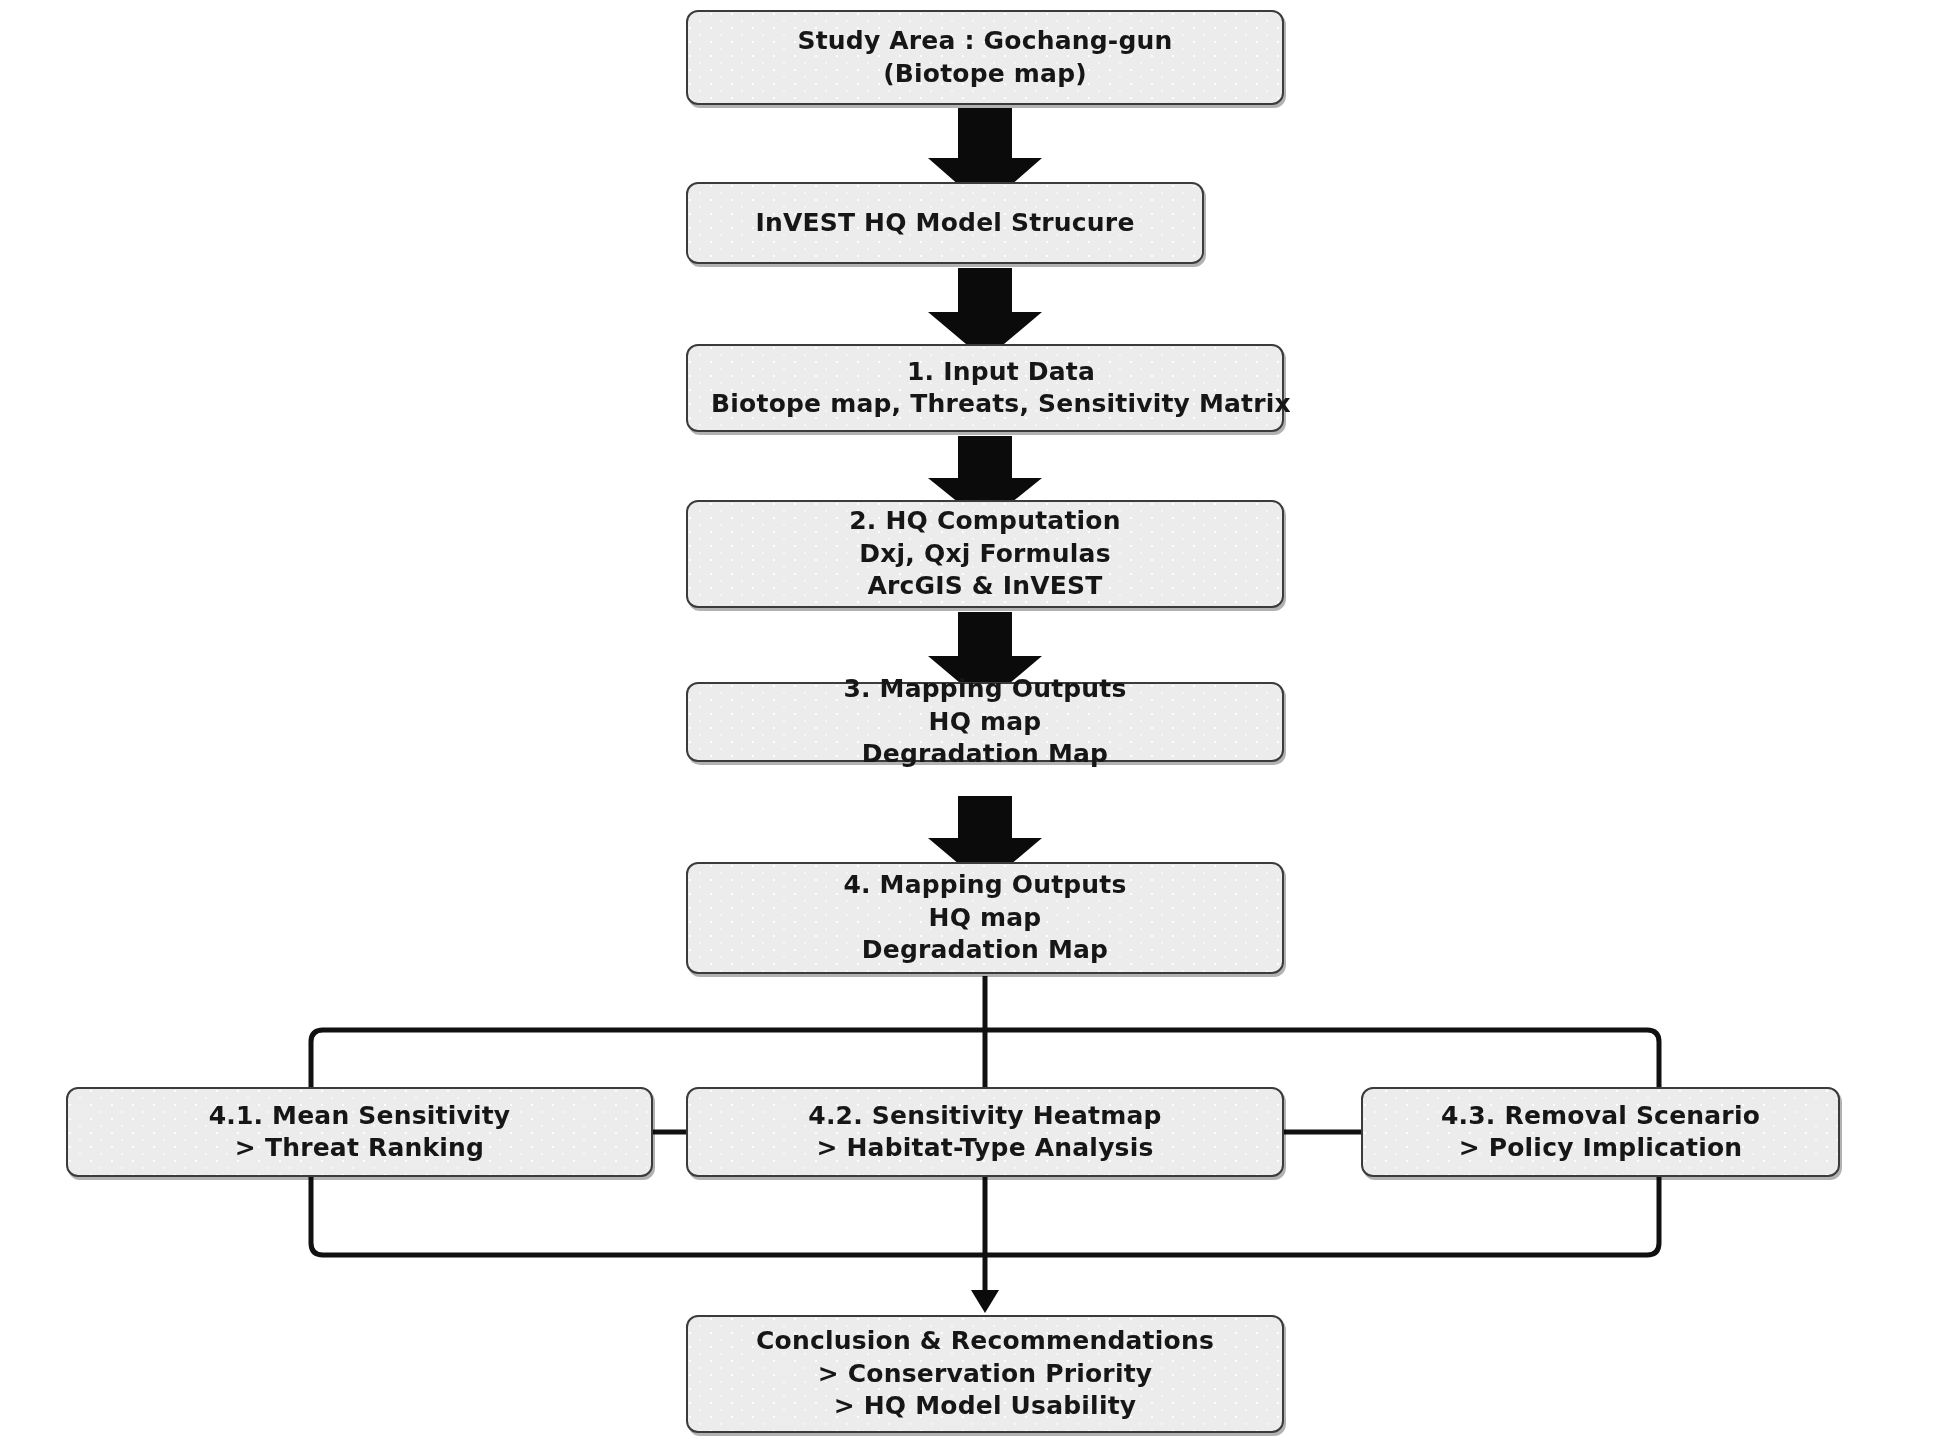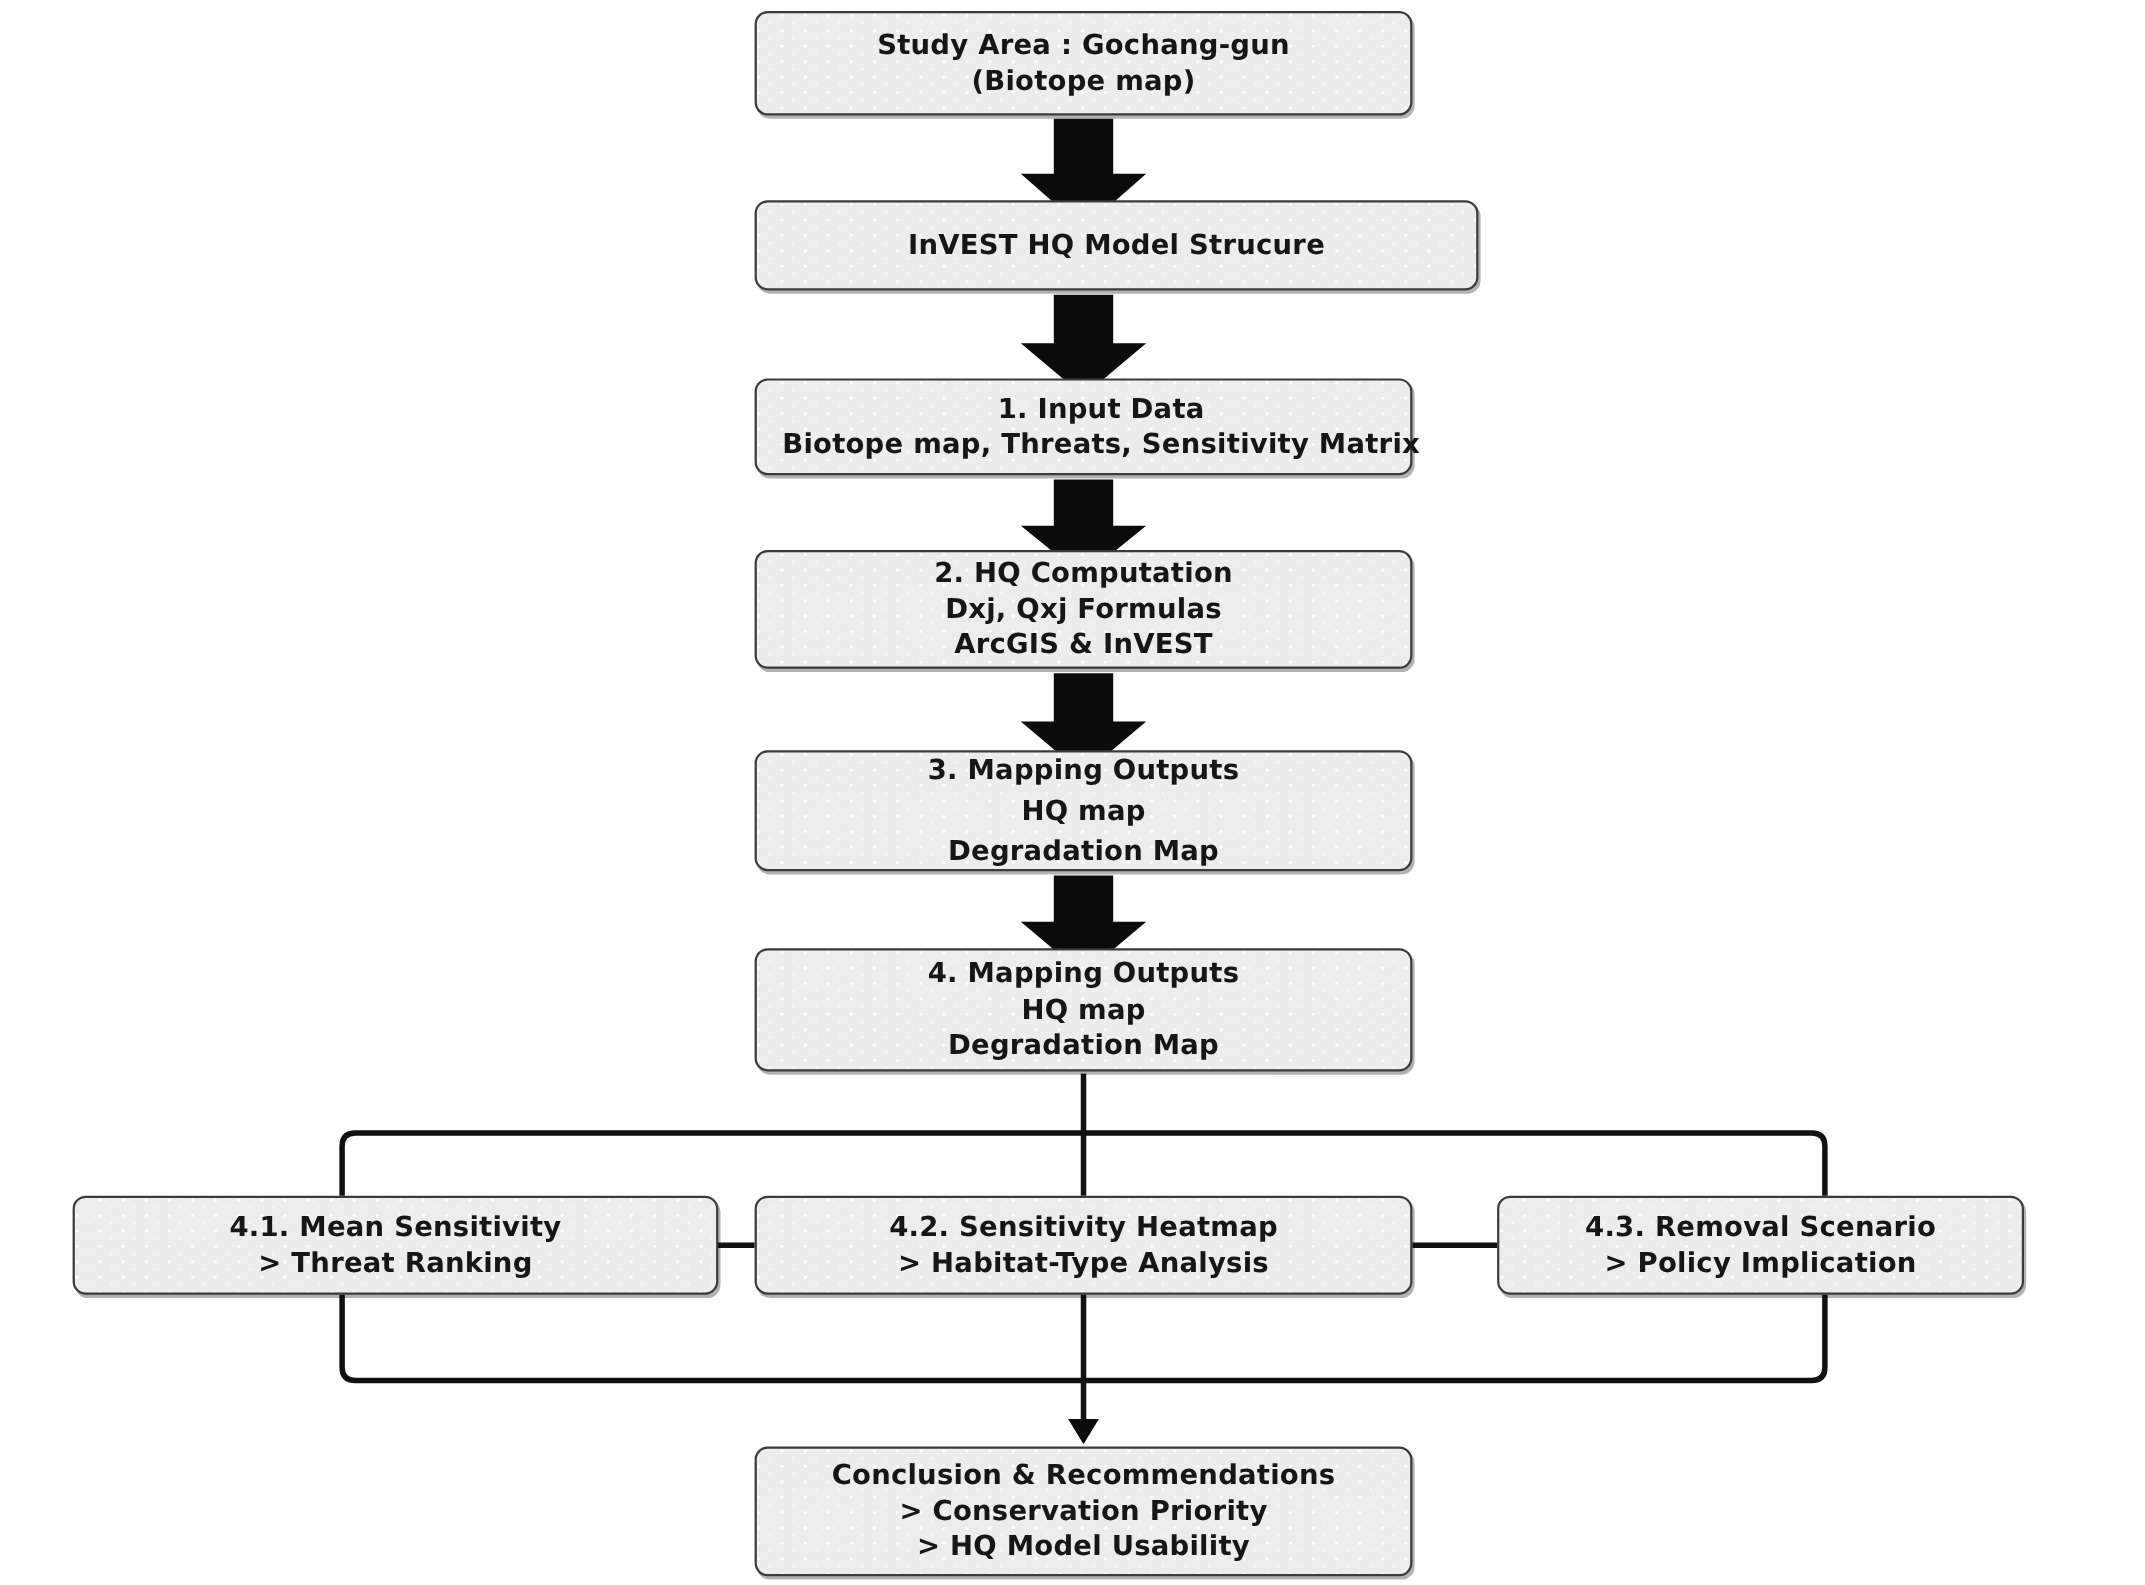--- a/index.html
+++ b/index.html
@@ -62,24 +62,24 @@
     white-space: nowrap;
     font-size: 25px;
   }
 
   .node .line.sub {
     font-weight: 700;
   }
 
   
   #node-study-area   { left: 686px; top: 10px;   width: 598px; height: 95px; }
-  #node-model-struct { left: 686px; top: 182px;  width: 658px; height: 82px; }
+  #node-model-struct { left: 686px; top: 182px;  width: 518px; height: 82px; }
   #node-input-data   { left: 686px; top: 344px;  width: 598px; height: 88px; padding-left: 32px; }
   #node-hq-comp      { left: 686px; top: 500px;  width: 598px; height: 108px; }
-  #node-mapping-3    { left: 686px; top: 682px;  width: 598px; height: 110px; justify-content: space-between; }
+  #node-mapping-3    { left: 686px; top: 682px;  width: 598px; height: 80px; }
   #node-mapping-4    { left: 686px; top: 862px;  width: 598px; height: 112px; }
 
   #node-branch-1     { left: 18px;   top: 1087px; width: 587px; height: 90px; margin-left: 48px; }
   #node-branch-2     { left: 686px;  top: 1087px; width: 598px; height: 90px; }
   #node-branch-3     { left: 1361px; top: 1087px; width: 479px; height: 90px; }
 
   #node-conclusion   { left: 686px;  top: 1315px; width: 598px; height: 118px; }
 </style>
 </head>
 <body>

